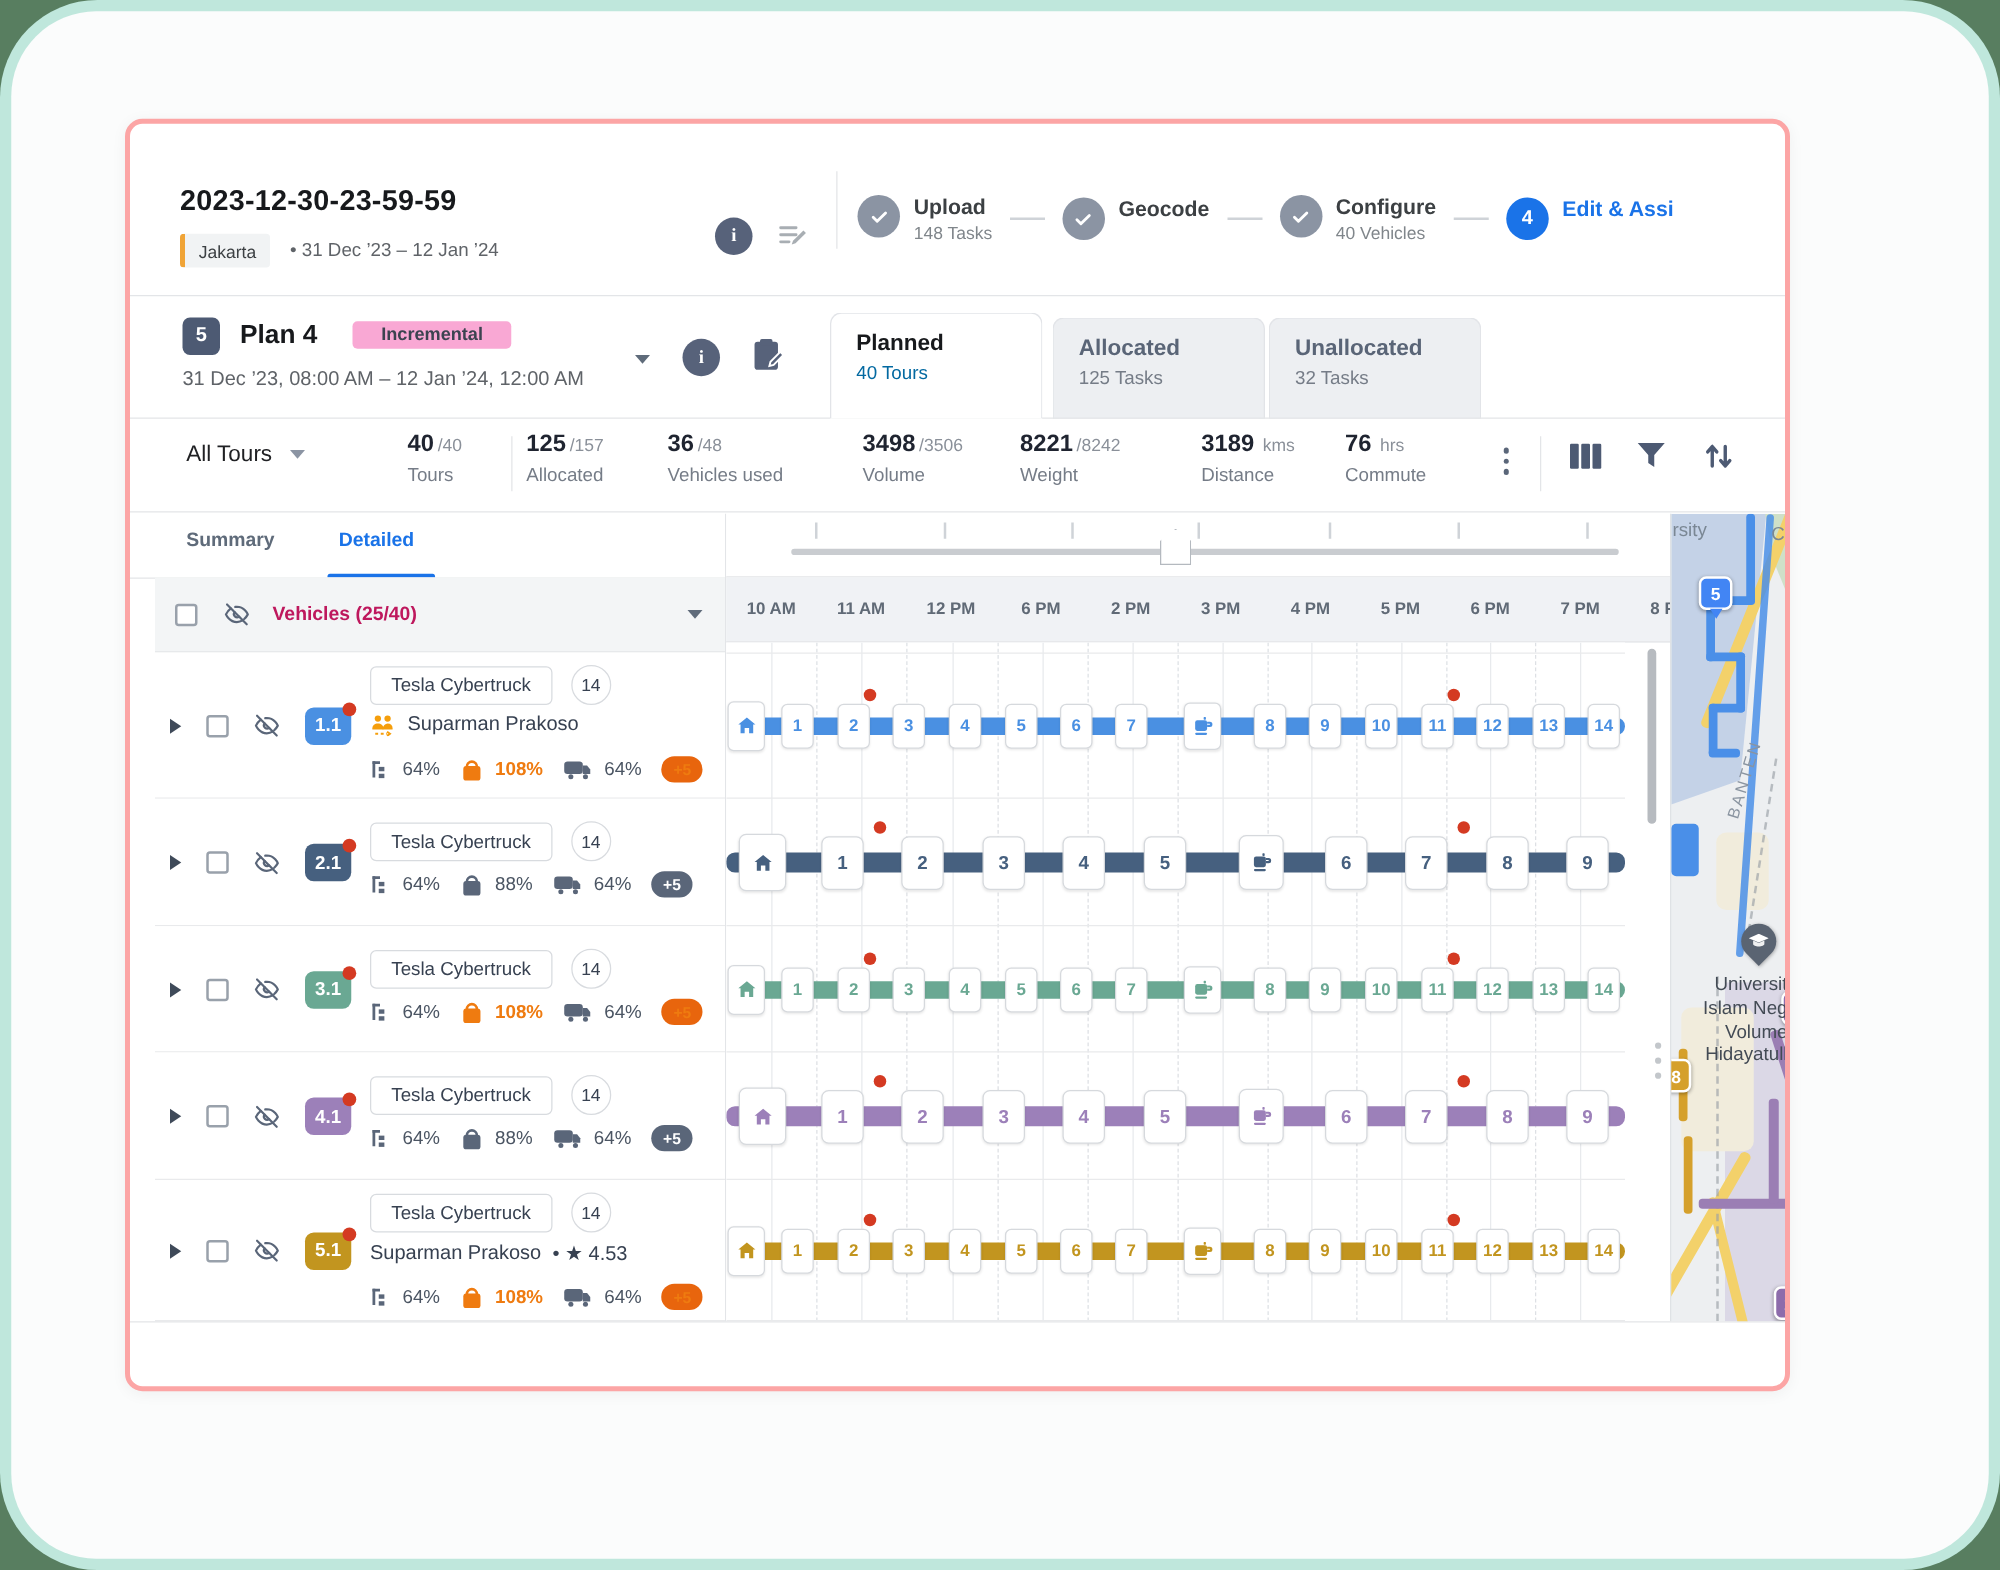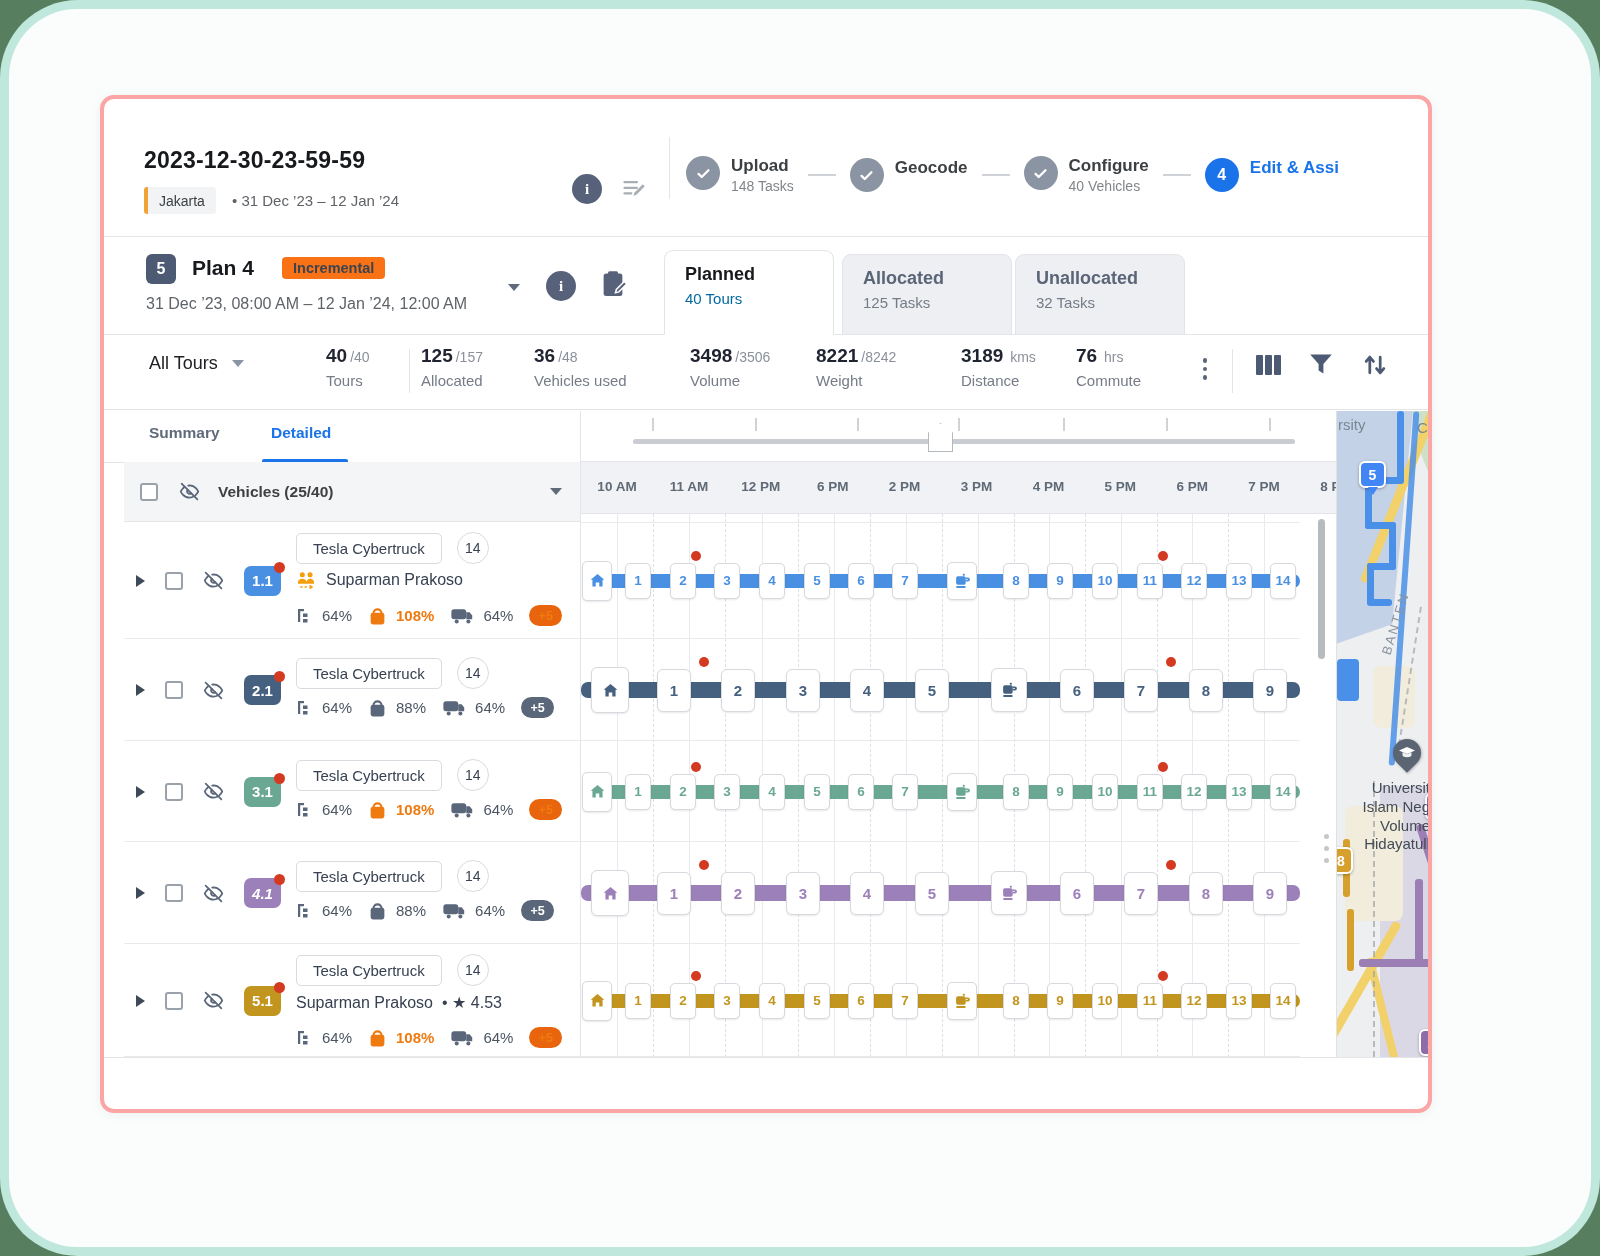--- a/index.html
+++ b/index.html
@@ -33,21 +33,21 @@
   .step-label.current { color:#1a73e8; }
   .step-sub { font-size:14px; color:#80868b; margin-top:2px; }
   .step-conn { width:28px; height:2px; background:#cfd3d8; margin:0 14px; }
 
   
   .plan-icon { position:absolute; left:42px; top:155px; width:30px; height:30px; background:#4d5a73; border-radius:6px;
                color:#fff; font-weight:bold; font-size:16px; display:flex; align-items:center; justify-content:center; }
   .plan-icon::before { content:""; position:absolute; left:-6px; top:5px; width:28px; height:29px;
                border:2px solid #4d5a73; border-radius:5px; border-right:none; border-top:none; z-index:-1; }
   .plan-name { position:absolute; left:88px; top:157px; font-size:21px; font-weight:bold; color:#17191c; }
-  .type-badge { position:absolute; left:178px; top:158px; background:#f97316; border-radius:4px; padding:3px 11px;
+  .type-badge { position:absolute; left:178px; top:158px; background:#f9a8d4; border-radius:4px; padding:3px 23px;
                 font-size:14.5px; font-weight:bold; color:#3c4350; }
   .plan-dates { position:absolute; left:42px; top:196px; font-size:16px; color:#5f6368; }
   .chev { width:0; height:0; border-left:6px solid transparent; border-right:6px solid transparent; border-top:7px solid #5f6b7a; }
   .plan-chev { position:absolute; left:404px; top:185px; }
   .plan-info { position:absolute; left:442px; top:172px; }
   .plan-clip { position:absolute; left:494px; top:170px; }
 
   
   .vtab { position:absolute; top:155px; height:81px; width:170px; border-radius:9px 9px 0 0; padding:13px 0 0 20px; }
   .vtab.inactive { background:#edeff2; border:1px solid #e2e4e8; border-bottom:none; }
@@ -71,21 +71,21 @@
   .cols-icon i { width:6.5px; height:20px; background:#4d5a73; border-radius:1px; }
   .tool { position:absolute; top:254px; cursor:pointer; }
 
   
   .ltab { position:absolute; top:325px; font-size:15.5px; font-weight:bold; color:#5f6b7a; cursor:pointer; }
   .ltab.active { color:#1a73e8; }
   .ltab-underline { position:absolute; left:158px; top:360px; width:86px; height:3px; background:#1a73e8; border-radius:2px 2px 0 0; }
   .veh-header { position:absolute; left:20px; top:363px; width:456px; height:60px; background:#f3f5f6;
                 border-bottom:1px solid #e3e5e8; display:flex; align-items:center; }
   .checkbox { width:18px; height:18px; border:2px solid #99a1ab; border-radius:3px; background:#fff; flex:none; cursor:pointer; }
-  .veh-header-label { font-size:15.5px; font-weight:bold; color:#404040; margin-left:18px; }
+  .veh-header-label { font-size:15.5px; font-weight:bold; color:#be185d; margin-left:18px; }
   .caret { width:0; height:0; border-top:6px solid transparent; border-bottom:6px solid transparent; border-left:9px solid #3f4a59; cursor:pointer; }
 
   .vrow { position:absolute; left:20px; width:456px; border-bottom:1px solid #e9eaec; background:#fff; }
   .vrow-ctl { position:absolute; display:flex; align-items:center; }
   .tour-badge { position:relative; width:37px; height:30px; border-radius:7px; color:#fff; font-size:15px; font-weight:bold;
                 display:flex; align-items:center; justify-content:center; }
   .tour-badge .alert-dot { position:absolute; right:-4px; top:-4px; width:11px; height:11px; border-radius:50%; background:#d43a22; }
   .truckbox { display:inline-flex; align-items:center; justify-content:center; height:31px; padding:0 16px;
               border:1px solid #d8dbdf; border-radius:5px; font-size:15px; color:#374151; background:#fff; }
   .countcircle { display:inline-flex; align-items:center; justify-content:center; width:32px; height:32px; margin-left:15px;
@@ -478,21 +478,21 @@
         <div class="vrow-ctl" style="left: 12px; top: 36px; height: 30px; gap: 20px;">
           <span class="caret"></span>
           <span class="checkbox"></span>
           <span style="display:flex;">
             <svg width="21" height="21" viewBox="0 0 24 24" fill="none" stroke="#5a6679" stroke-width="2" stroke-linecap="round" stroke-linejoin="round">
               <path d="M3 3l18 18"></path>
               <path d="M10.5 5.2A10 10 0 0 1 12 5c7 0 10 7 10 7a17 17 0 0 1-3.3 4.3M6.5 6.6A16 16 0 0 0 2 12s3 7 10 7c2 0 3.8-.6 5.3-1.5"></path>
               <path d="M9.9 9.9a3 3 0 0 0 4.2 4.2"></path>
             </svg>
           </span>
-          <span class="tour-badge" style="background:#9c80b9;font-style:italic;">4.1<span class="alert-dot"></span></span>
+          <span class="tour-badge" style="background:#9c80b9;">4.1<span class="alert-dot"></span></span>
         </div>
         <div style="position: absolute; left: 172px; top: 0px;">
           <div style="position: absolute; left: 0px; top: 18px; display: flex; align-items: center; white-space: nowrap;">
             <span class="truckbox">Tesla Cybertruck</span>
             <span class="countcircle">14</span>
           </div>
           <div class="metrics" style="position: absolute; left: 0px; top: 58px; white-space: nowrap;">
             <span style="display:flex;">
               <svg width="17" height="16" viewBox="0 0 17 16" fill="#5a6679">
                 <rect x="2" y="1" width="2.2" height="13"></rect>

